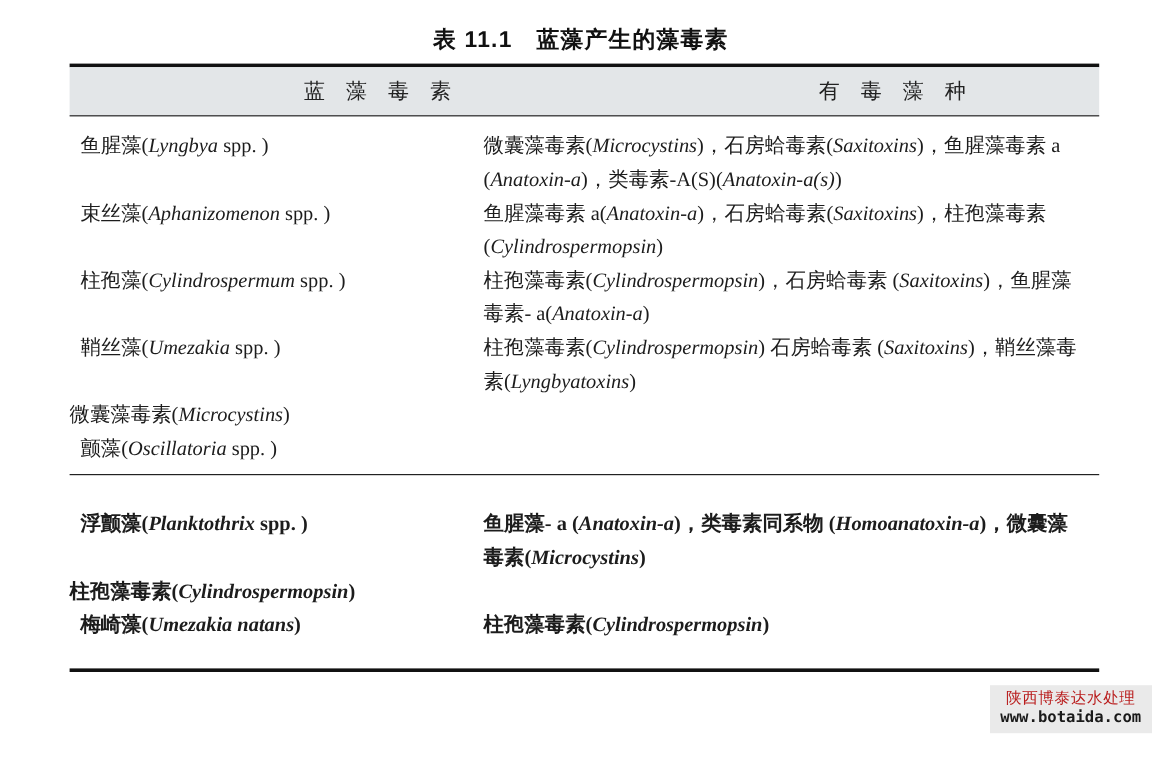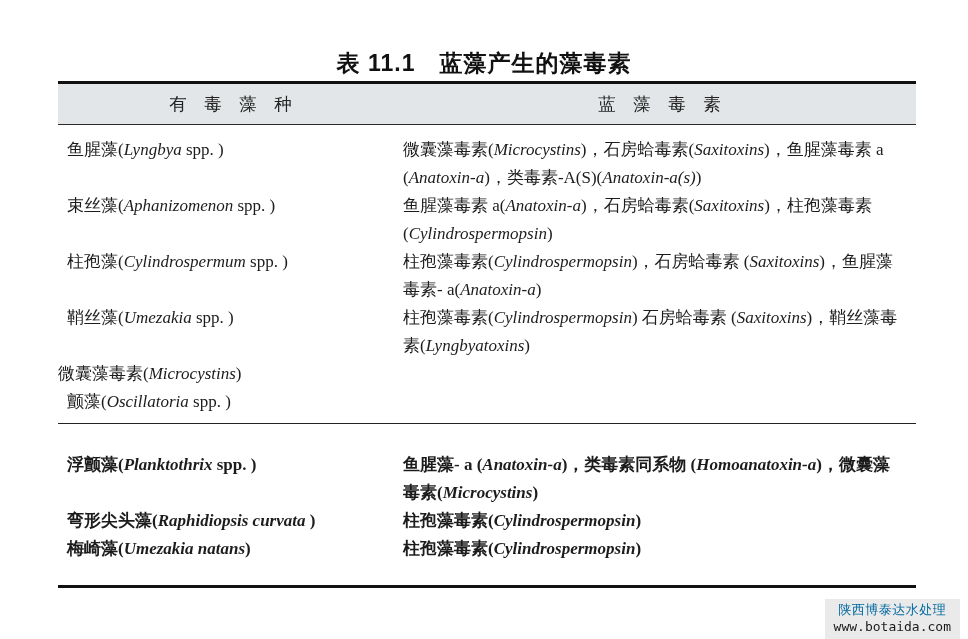--- a/index.html
+++ b/index.html
@@ -12,24 +12,23 @@
     overflow:hidden;
   }
   .page{position:relative;width:968px;height:639px;}
 
   .title{
     padding-top:20px;
     height:33px;
     text-align:center;
     font-family:"Liberation Sans","DejaVu Sans",sans-serif;
     font-weight:bold;
-    font-size:23px;
+    font-size:19px;
     letter-spacing:1px;
     color:#111;
-    margin-top:28px;
   }
 
   .table{
     margin-left:58px;
     width:858px;
     border-top:3px solid #111;
     box-sizing:border-box;
   }
   .header-row{
     display:flex;
@@ -69,43 +68,43 @@
     top:571px;
     z-index:2;
     background:#eaeaea;
     padding:3px 9px 4px 9px;
     text-align:center;
   }
   .wm-line1{
     font-family:"Liberation Sans","DejaVu Sans",sans-serif;
     font-size:13px;
     line-height:16px;
-    color:#0369a1;
+    color:#b91c1c;
     letter-spacing:0.5px;
   }
   .wm-line2{
     font-family:"DejaVu Sans Mono","Liberation Mono",monospace;
     font-size:13px;
-    font-weight:normal;
+    font-weight:bold;
     line-height:17px;
     color:#1a1a1a;
   }
 </style>
 </head>
 <body>
 
 <div class="page">
 
   <div class="title">表 11.1　蓝藻产生的藻毒素</div>
 
   <div class="table">
 
     <div class="header-row">
+      <div class="cell toxin-col header-cell">蓝　藻　毒　素</div>
       <div class="cell species-col header-cell">有　毒　藻　种</div>
-      <div class="cell toxin-col header-cell">蓝　藻　毒　素</div>
     </div>
 
     <div class="body sec1" id="section-0">
   <div class="row">
     <div class="cell species-col">鱼腥藻(<i>Lyngbya</i> spp. )</div>
     <div class="cell toxin-col">微囊藻毒素(<i>Microcystins</i>)，石房蛤毒素(<i>Saxitoxins</i>)，鱼腥藻毒素 a (<i>Anatoxin-a</i>)，类毒素-A(S)(<i>Anatoxin-a(s)</i>)</div>
   </div>
 
   <div class="row">
     <div class="cell species-col">束丝藻(<i>Aphanizomenon</i> spp. )</div>
@@ -135,21 +134,20 @@
 
     <div class="separator"></div>
 
     <div class="body sec2" id="section-1">
   <div class="row">
     <div class="cell species-col">浮颤藻(<i>Planktothrix</i> spp. )</div>
     <div class="cell toxin-col">鱼腥藻- a (<i>Anatoxin-a</i>)，类毒素同系物 (<i>Homoanatoxin-a</i>)，微囊藻毒素(<i>Microcystins</i>)</div>
   </div>
 
   <div class="row">
-    <div class="cell species-col">弯形尖头藻(<i>Raphidiopsis curvata</i> )</div>
     <div class="cell toxin-col">柱孢藻毒素(<i>Cylindrospermopsin</i>)</div>
   </div>
 
   <div class="row">
     <div class="cell species-col">梅崎藻(<i>Umezakia natans</i>)</div>
     <div class="cell toxin-col">柱孢藻毒素(<i>Cylindrospermopsin</i>)</div>
   </div>
 </div>
 
     <div class="bottom-line"></div>

